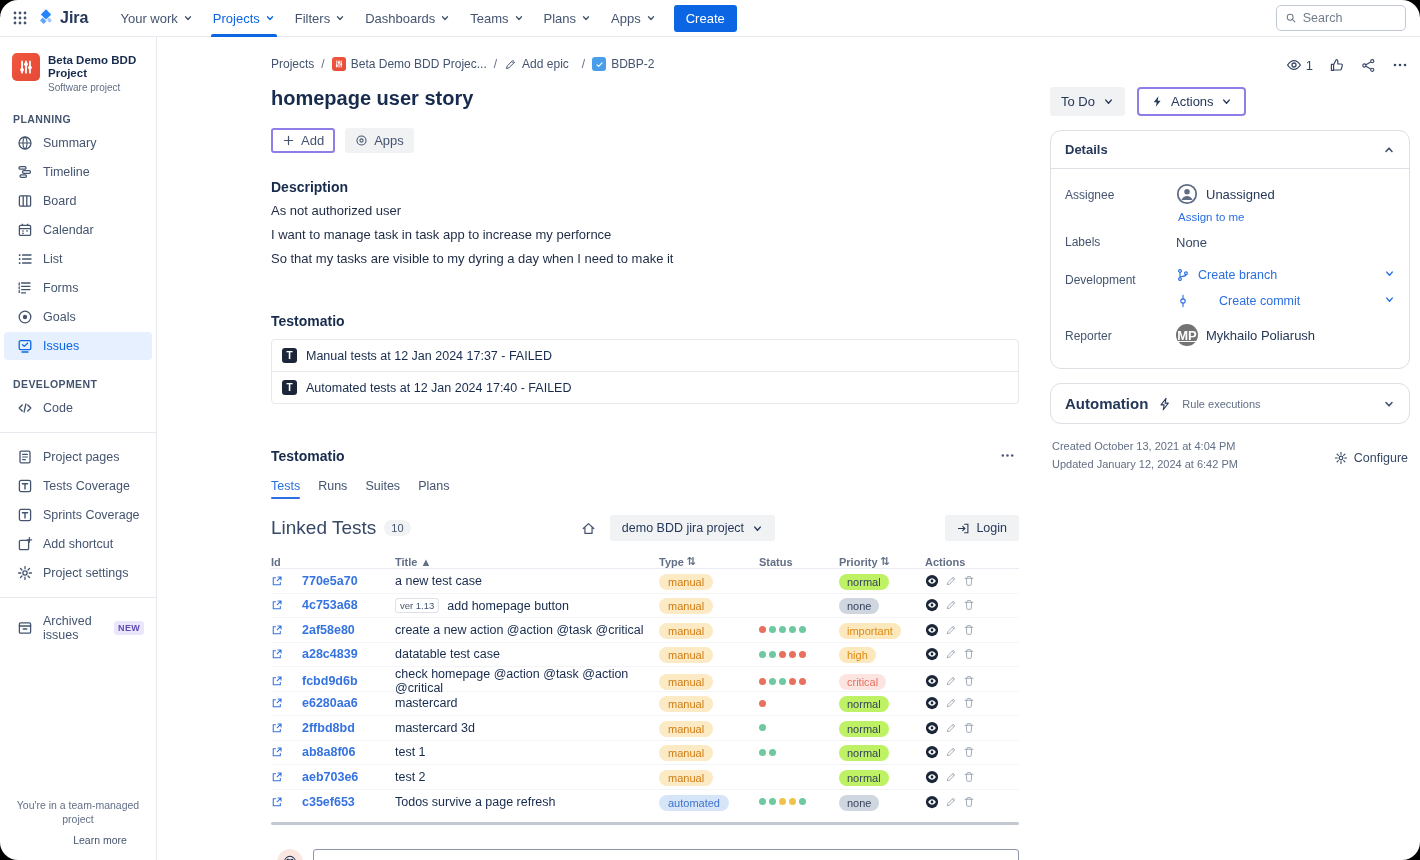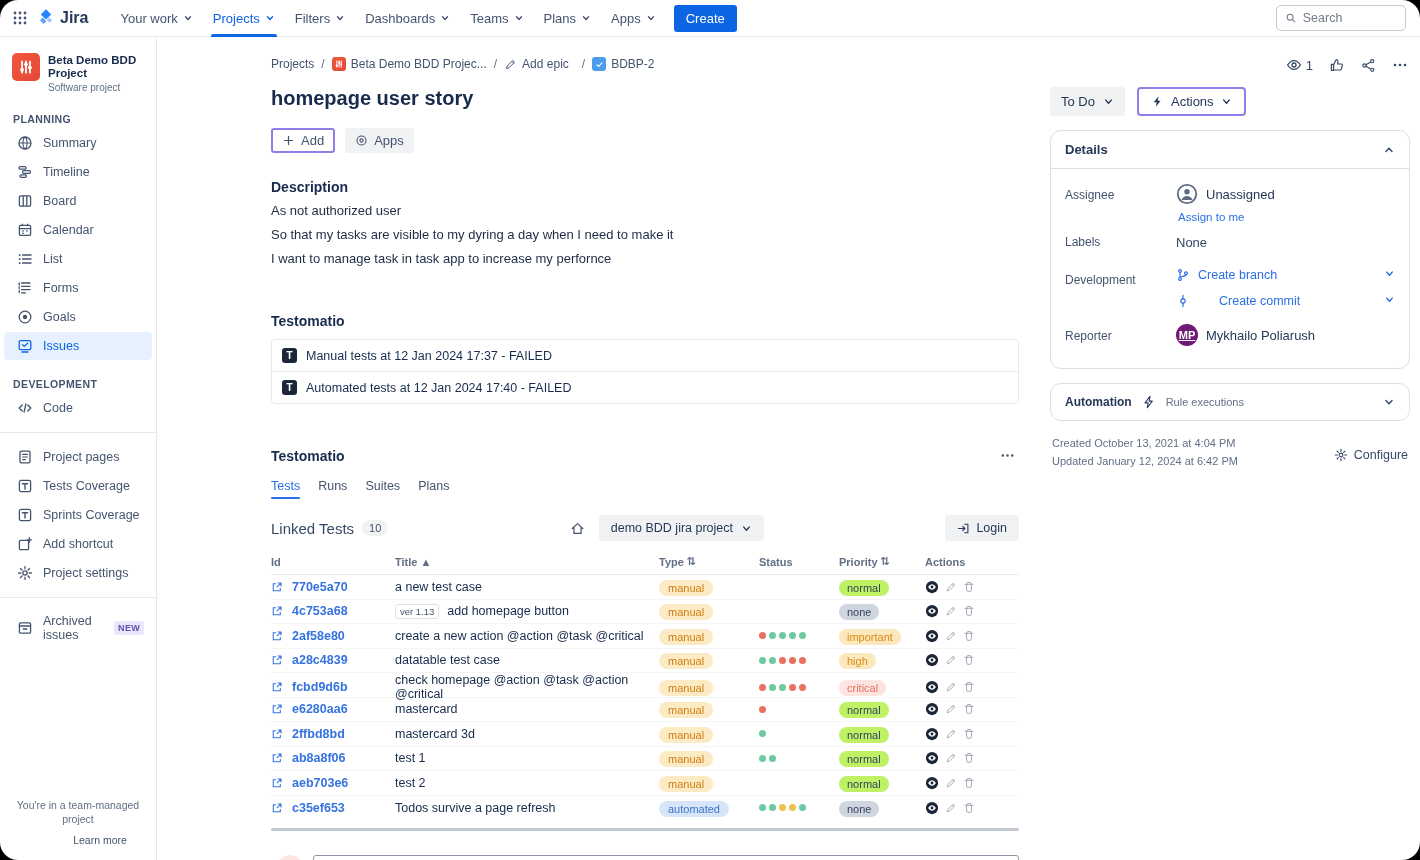--- a/index.html
+++ b/index.html
@@ -76,35 +76,35 @@
 
   
   .plugin-block { margin-top:42px; }
   .plugin-head { display:flex; align-items:center; justify-content:space-between; }
   .more-dots { color:#44546F; cursor:pointer; padding:2px 4px; }
   .tabs { display:flex; gap:18px; margin-top:14px; }
   .tab { font-size:12.5px; color:#44546F; padding-bottom:6px; cursor:pointer; position:relative; }
   .tab.active { color:#2A6FE3; font-weight:500; }
   .tab.active::after { content:""; position:absolute; left:0; right:0; bottom:0; height:2px; background:#2A6FE3; border-radius:1px; }
   .lt-row { display:flex; align-items:center; margin-top:16px; }
-  .lt-title { font-size:15px; color:#374866; }
+  .lt-title { font-size:19px; color:#374866; }
   .count-badge { font-size:11px; color:#44546F; background:#F1F2F4; border-radius:10px; padding:2px 7px; margin-left:8px; }
   .home-icn { color:#44546F; margin-left:auto; cursor:pointer; }
   .proj-select { display:flex; align-items:center; gap:8px; background:#F1F2F4; border-radius:3px; padding:6px 12px; font-size:12.5px; color:#253858; margin-left:14px; cursor:pointer; }
   .login-btn { display:flex; align-items:center; gap:6px; background:#F1F2F4; border-radius:3px; padding:6px 12px; font-size:12.5px; color:#253858; margin-left:auto; cursor:pointer; border:none; font-family:inherit; }
 
   
   .grid-cols { display:grid; grid-template-columns:124px 264px 100px 80px 86px 1fr; align-items:center; }
-  .tbl-head { margin-top:14px; padding-bottom:6px; border-bottom:1px solid #E9EDF3; }
+  .tbl-head { margin-top:14px; border-bottom:1px solid #E9EDF3; }
   .tbl-head span { font-size:11px; font-weight:bold; color:#626F86; display:flex; align-items:center; gap:3px; }
   .sort-ind { font-size:9px; color:#8993A4; font-weight:normal; }
   .t-row { height:24.5px; border-bottom:1px solid #F4F5F7; }
   .t-row:last-child { border-bottom:none; }
-  .id-link { display:flex; align-items:center; gap:9px; font-size:12.5px; font-weight:600; color:#3573E0; cursor:pointer; }
-  .row-title { font-size:12.5px; color:#172B4D; display:flex; align-items:center; gap:8px; }
+  .id-link { display:flex; align-items:center; gap:19px; font-size:12.5px; font-weight:600; color:#3573E0; cursor:pointer; }
+  .row-title { font-size:12.5px; color:#172B4D; display:flex; align-items:flex-end; gap:8px; }
   .ver-badge { font-size:9.5px; color:#44546F; border:1px solid #DFE1E6; border-radius:3px; padding:1px 4px; white-space:nowrap; }
   .type-badge { font-size:11px; border-radius:9px; padding:2px 9px; display:inline-block; width:max-content; }
   .type-manual { background:#FBEAC4; color:#D07C13; }
   .type-automated { background:#D7E5F8; color:#3F74C9; }
   .dots { display:flex; gap:3px; }
   .dot { width:7px; height:7px; border-radius:50%; }
   .pri-badge { font-size:11px; border-radius:9px; padding:2px 8px; display:inline-block; width:max-content; }
   .p-normal { background:#bef264; color:#36435A; }
   .p-none { background:#CFD6E0; color:#36435A; }
   .p-important { background:#FBE8BC; color:#DD8A14; }
@@ -137,23 +137,23 @@
   .assign-link { font-size:11.5px; color:#2A6FE3; margin-top:6px; margin-left:2px; display:inline-block; cursor:pointer; }
   .labels-row { margin-top:6px; }
   .labels-row .field-val { padding-top:5px; color:#374866; }
   .dev-row { margin-top:18px; }
   .dev-links { flex:1; }
   .dev-link { display:flex; gap:8px; margin-bottom:12px; cursor:pointer; }
   .dev-link:last-child { margin-bottom:0;gap:29px; }
   .dev-link-label { font-size:12.5px; font-weight:500; color:#2A6FE3; flex:1; }
   .dev-link .chev { color:#2A6FE3; }
   .rep-row { margin-top:16px; }
-  .mp-avatar { width:22px; height:22px; border-radius:50%; background:#701a75; color:#fff; font-size:11px; font-weight:bold; display:flex; align-items:center; justify-content:center;text-decoration:underline; }
+  .mp-avatar { width:22px; height:22px; border-radius:50%; background:#737373; color:#fff; font-size:13px; font-weight:bold; display:flex; align-items:center; justify-content:center;text-decoration:underline; }
   .auto-card { display:flex; align-items:center; gap:10px; padding:11px 14px; cursor:pointer; }
-  .auto-title { font-size:12px; font-weight:bold; color:#253858; }
+  .auto-title { font-size:15px; font-weight:bold; color:#253858; }
   .auto-sub { font-size:11px; color:#626F86; flex:1; }
   .meta-row { display:flex; justify-content:space-between; margin-top:16px; padding:0 2px; }
   .meta-dates div { font-size:11px; color:#626F86; margin-bottom:6px; }
   .configure { display:flex; align-items:center; gap:6px; font-size:12.5px; color:#374866; cursor:pointer; }
 
   .chev { flex:0 0 auto; }
 </style>
 </head>
 <body>
 
@@ -585,22 +585,22 @@
                 <use href="#i-apps"></use>
               </svg>
             <span>Apps</span>
           </button>
         </div>
 
         <div class="desc-block">
           <div class="section-h">Description</div>
           <div id="desc-lines">
               <p class="desc-line">As not authorized user</p>
+              <p class="desc-line">I want to manage task in task app to increase my perfornce</p>
               <p class="desc-line">So that my tasks are visible to my dyring a day when I need to make it</p>
-              <p class="desc-line">I want to manage task in task app to increase my perfornce</p>
             </div>
         </div>
 
         <div class="results-block">
           <div class="section-h">Testomatio</div>
           <div class="results-panel" id="results-panel">
               <div class="result-row">
     <span class="t-logo">T</span>
     <span>Manual tests at 12 Jan 2024 17:37 - FAILED</span>
   </div>

